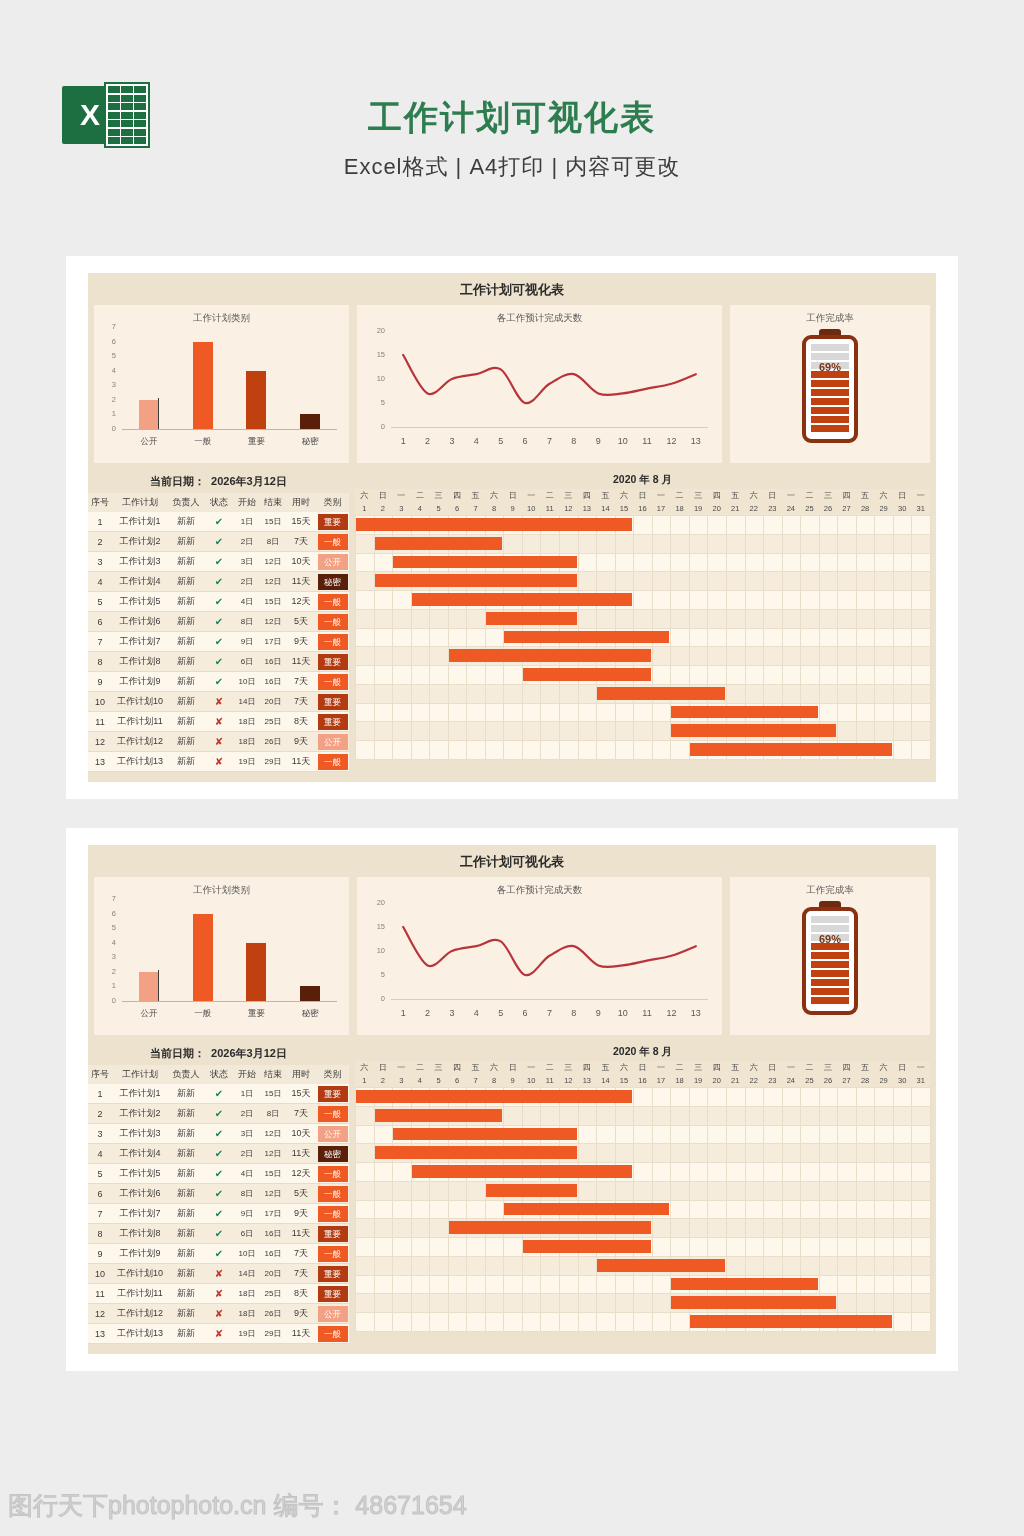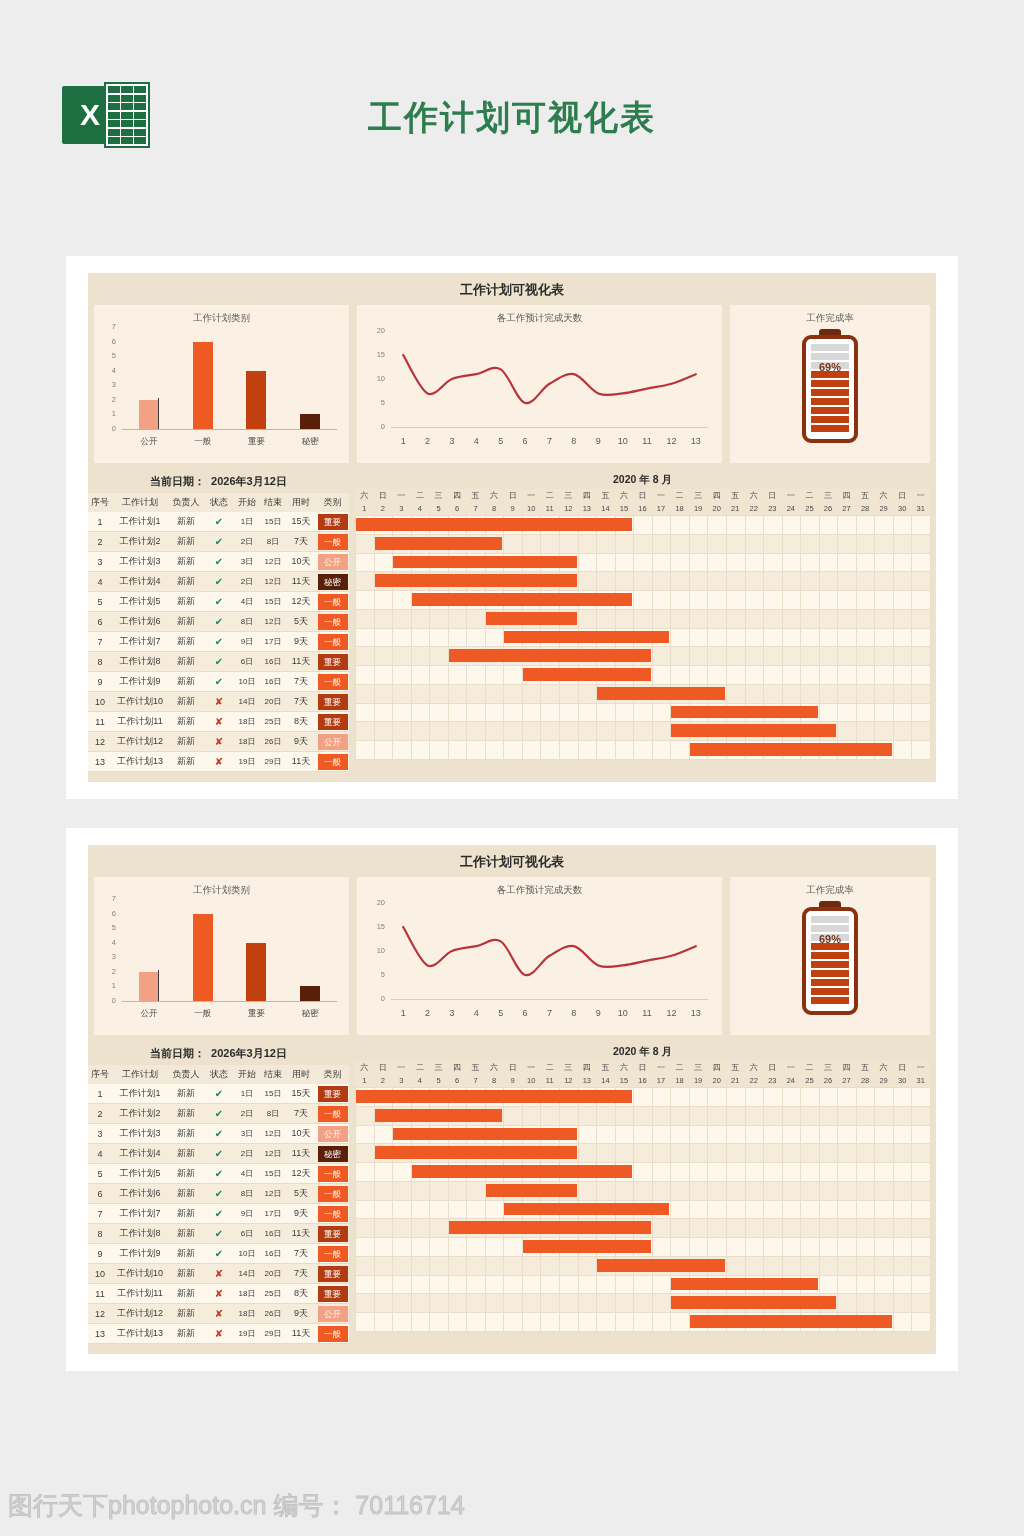--- a/index.html
+++ b/index.html
@@ -143,25 +143,26 @@
         <i></i>
         <i></i>
         <i></i>
         <i></i>
       <i></i>
         <i></i>
         <i></i>
     </div>
   </div>
   <div class="title-main">工作计划可视化表</div>
+  <div class="title-sub">Excel格式 | A4打印 | 内容可更改</div>
 </div>
 
 <div id="panels-root"></div>
 
-<div class="footer">图行天下photophoto.cn 编号： 70116714</div>
+<div class="footer">图行天下photophoto.cn 编号： 48671654</div>
 
 <div class="card" style="left: 66px; top: 256px; width: 892px; height: 543px;">
     <div class="panel" style="left: 22px; top: 17px; width: 848px; height: 509px;">
       <div class="panel-title" style="top: 6px; font-size: 13px; line-height: 22px;">工作计划可视化表</div>
       <div class="sub-panel" style="left: 6px; top: 32px; width: 255px; height: 158px;">
         <div class="bar-title" style="top: 7px; font-size: 9.5px;">工作计划类别</div>
         <div class="bc-axis-lbl" style="left: 4px; top: 17px; width: 18px; font-size: 7.5px; line-height: 10px;">7</div>
         <div class="bc-axis-lbl" style="left: 4px; top: 31.5714px; width: 18px; font-size: 7.5px; line-height: 10px;">6</div>
         <div class="bc-axis-lbl" style="left: 4px; top: 46.1429px; width: 18px; font-size: 7.5px; line-height: 10px;">5</div>
         <div class="bc-axis-lbl" style="left: 4px; top: 60.7143px; width: 18px; font-size: 7.5px; line-height: 10px;">4</div>

